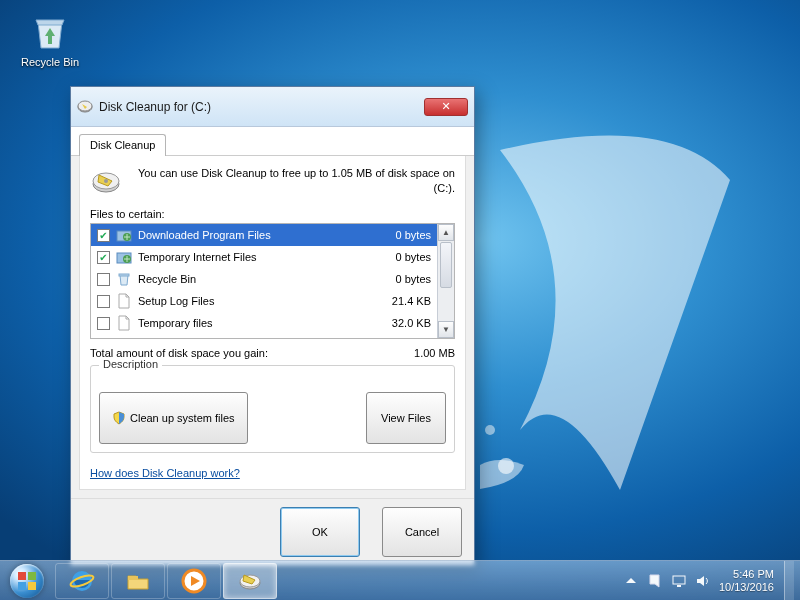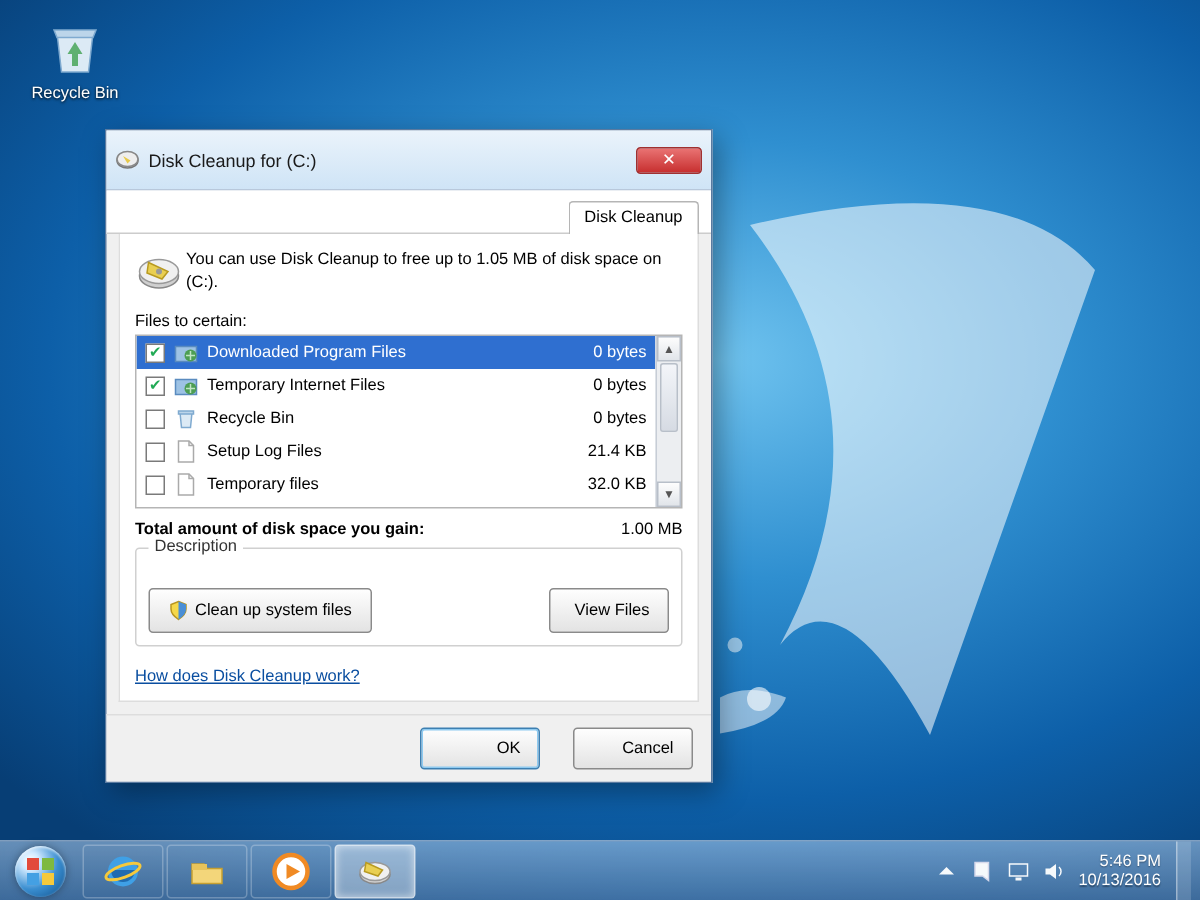--- a/index.html
+++ b/index.html
@@ -29,59 +29,59 @@
   border-bottom: 1px solid #b8c8db;
 }
 .titlebar .ticon { width: 16px; height: 16px; margin-right: 6px; }
 .titlebar .title { font-size: 12px; color: #1a1a1a; flex: 1; }
 .titlebar .close {
   width: 44px; height: 18px; border: 1px solid #a03030;
   background: linear-gradient(#e97373,#c72f2f); border-radius: 3px;
   display: flex; align-items: center; justify-content: center; color: #fff; font-size: 11px; cursor: default;
 }
 
-.tabstrip { padding: 6px 8px 0; background: #fff; border-bottom: 1px solid #ccc; display:flex;justify-content:flex-end; }
+.tabstrip { padding: 6px 8px 0; background: #fff; border-bottom: 1px solid #ccc; display:flex; }
 .tab {
   font-size: 11px; padding: 4px 10px 5px; border: 1px solid #b5b5b5; border-bottom: none;
   background: #fff; border-radius: 3px 3px 0 0; position: relative; top: 1px;
 }
 
 .panel { background: #fff; margin: 0 8px 8px; padding: 10px 10px 8px; border: 1px solid #ddd; border-top:none; }
-.introrow { display: flex; gap: 2px; margin-bottom: 10px; }
+.introrow { display: flex; gap: 2px; margin-bottom: 10px; text-align: right; }
 .introicon { width: 32px; height: 32px; flex: 0 0 32px; }
 .introtext { font-size: 11px; line-height: 1.35; }
 
 .label { font-size: 11px; margin: 4px 0 3px; }
 
 .listwrap { border: 1px solid #b5b5b5; height: 116px; display: flex; }
 .list { flex: 1; overflow: hidden; font-size: 11px; }
 .listrow { display: flex; align-items: center; height: 22px; padding: 0 6px; gap: 6px; }
 .listrow.sel { background: #2f6fd0; color: #fff; }
 .listrow .cb { width: 13px; height: 13px; border: 1px solid #7a7a7a; background: #fff; display:flex; align-items:center; justify-content:center; font-size:10px; color:#2a5; }
 .listrow .licon { width: 16px; height: 16px; flex: 0 0 16px; }
 .listrow .name { flex: 1; white-space: nowrap; overflow: hidden; text-overflow: ellipsis; }
 .listrow .size { width: 60px; text-align: right; }
 .scroll { width: 17px; background: #eceef1; border-left: 1px solid #c7cdd6; position: relative; }
 .scroll .btn { position: absolute; left: 0; width: 100%; height: 17px; background: linear-gradient(#fdfdfd,#e1e5ea); border: 1px solid #b8bfc9; display:flex;align-items:center;justify-content:center;font-size:8px;color:#555;}
 .scroll .btn.up { top: 0; } .scroll .btn.dn { bottom: 0; }
 .scroll .thumb { position: absolute; left: 2px; right: 2px; top: 18px; height: 46px; background: linear-gradient(#f3f5f9,#d6dbe3); border: 1px solid #b8bfc9; border-radius: 2px; }
 
 .totalrow { display: flex; font-size: 11px; margin: 8px 0 6px; }
-.totalrow .lbl { flex: 1; font-weight: bold; }
+.totalrow .lbl { flex: 1; }
 
 .group { border: 1px solid #d0d0d0; border-radius: 3px; padding: 8px; position: relative; margin-bottom: 10px; }
 .group .legend { position: absolute; top: -8px; left: 8px; background: #fff; padding: 0 4px; font-size: 11px; color: #333; }
 .group .desc { font-size: 11px; line-height: 1.35; min-height: 68px; }
 .group .row { display: flex; justify-content: space-between; margin-top: 18px; }
 
 .btn7 {
-  font-size: 11px; padding: 7px 12px; min-width: 80px; text-align: center;
+  font-size: 11px; padding: 18px 12px; min-width: 80px; text-align: center;
   border: 1px solid #8a8a8a; border-radius: 3px;
   background: linear-gradient(#fefefe,#e3e3e3); cursor: default;
-  display:inline-flex; align-items:center; justify-content:flex-end; gap:4px;
+  display:inline-flex; align-items:center; justify-content:center; gap:4px;
 }
 .btn7.def { border-color: #3c7fb1; box-shadow: 0 0 0 1px #8ecaf0 inset; }
 
 .link { color: #0a4ea0; font-size: 11px; text-decoration: underline; cursor: default; }
 
 .dlgfooter { display: flex; justify-content: flex-end; gap: 22px; padding: 8px 12px; background: #f0f0f0; border-top: 1px solid #ddd; }
 
 
 .taskbar {
   position: absolute; left: 0; right: 0; bottom: 0; height: 40px;

